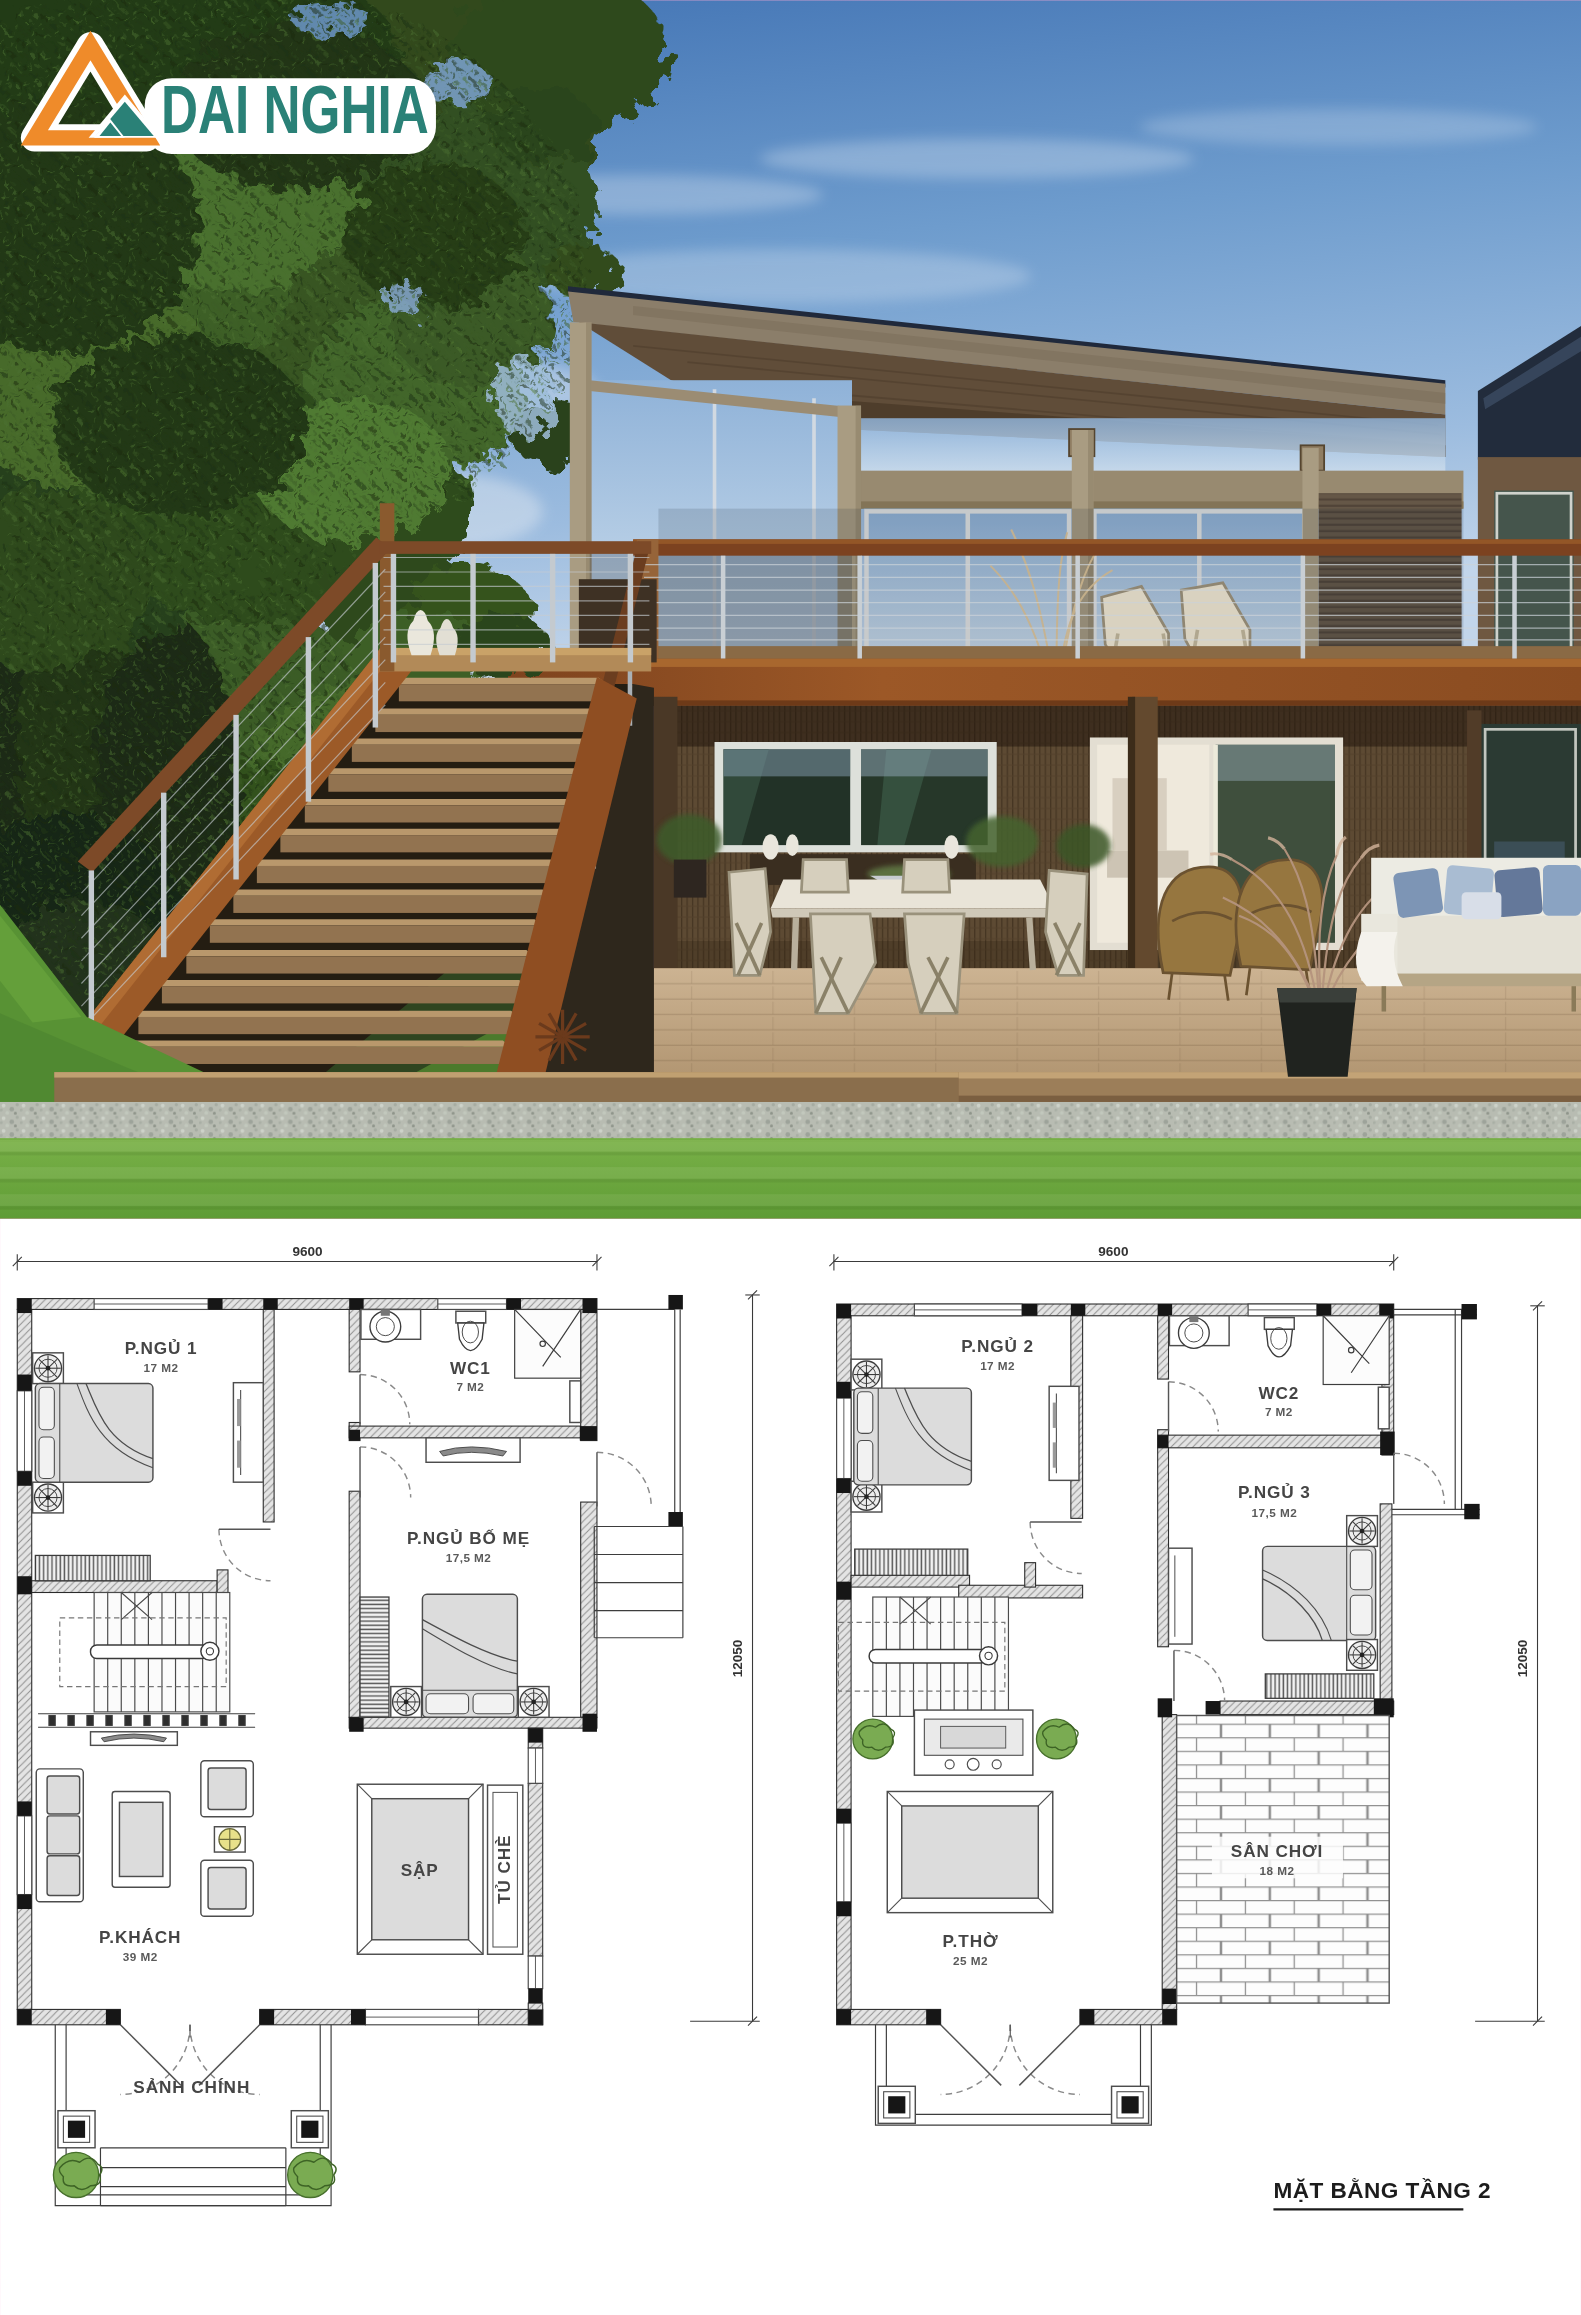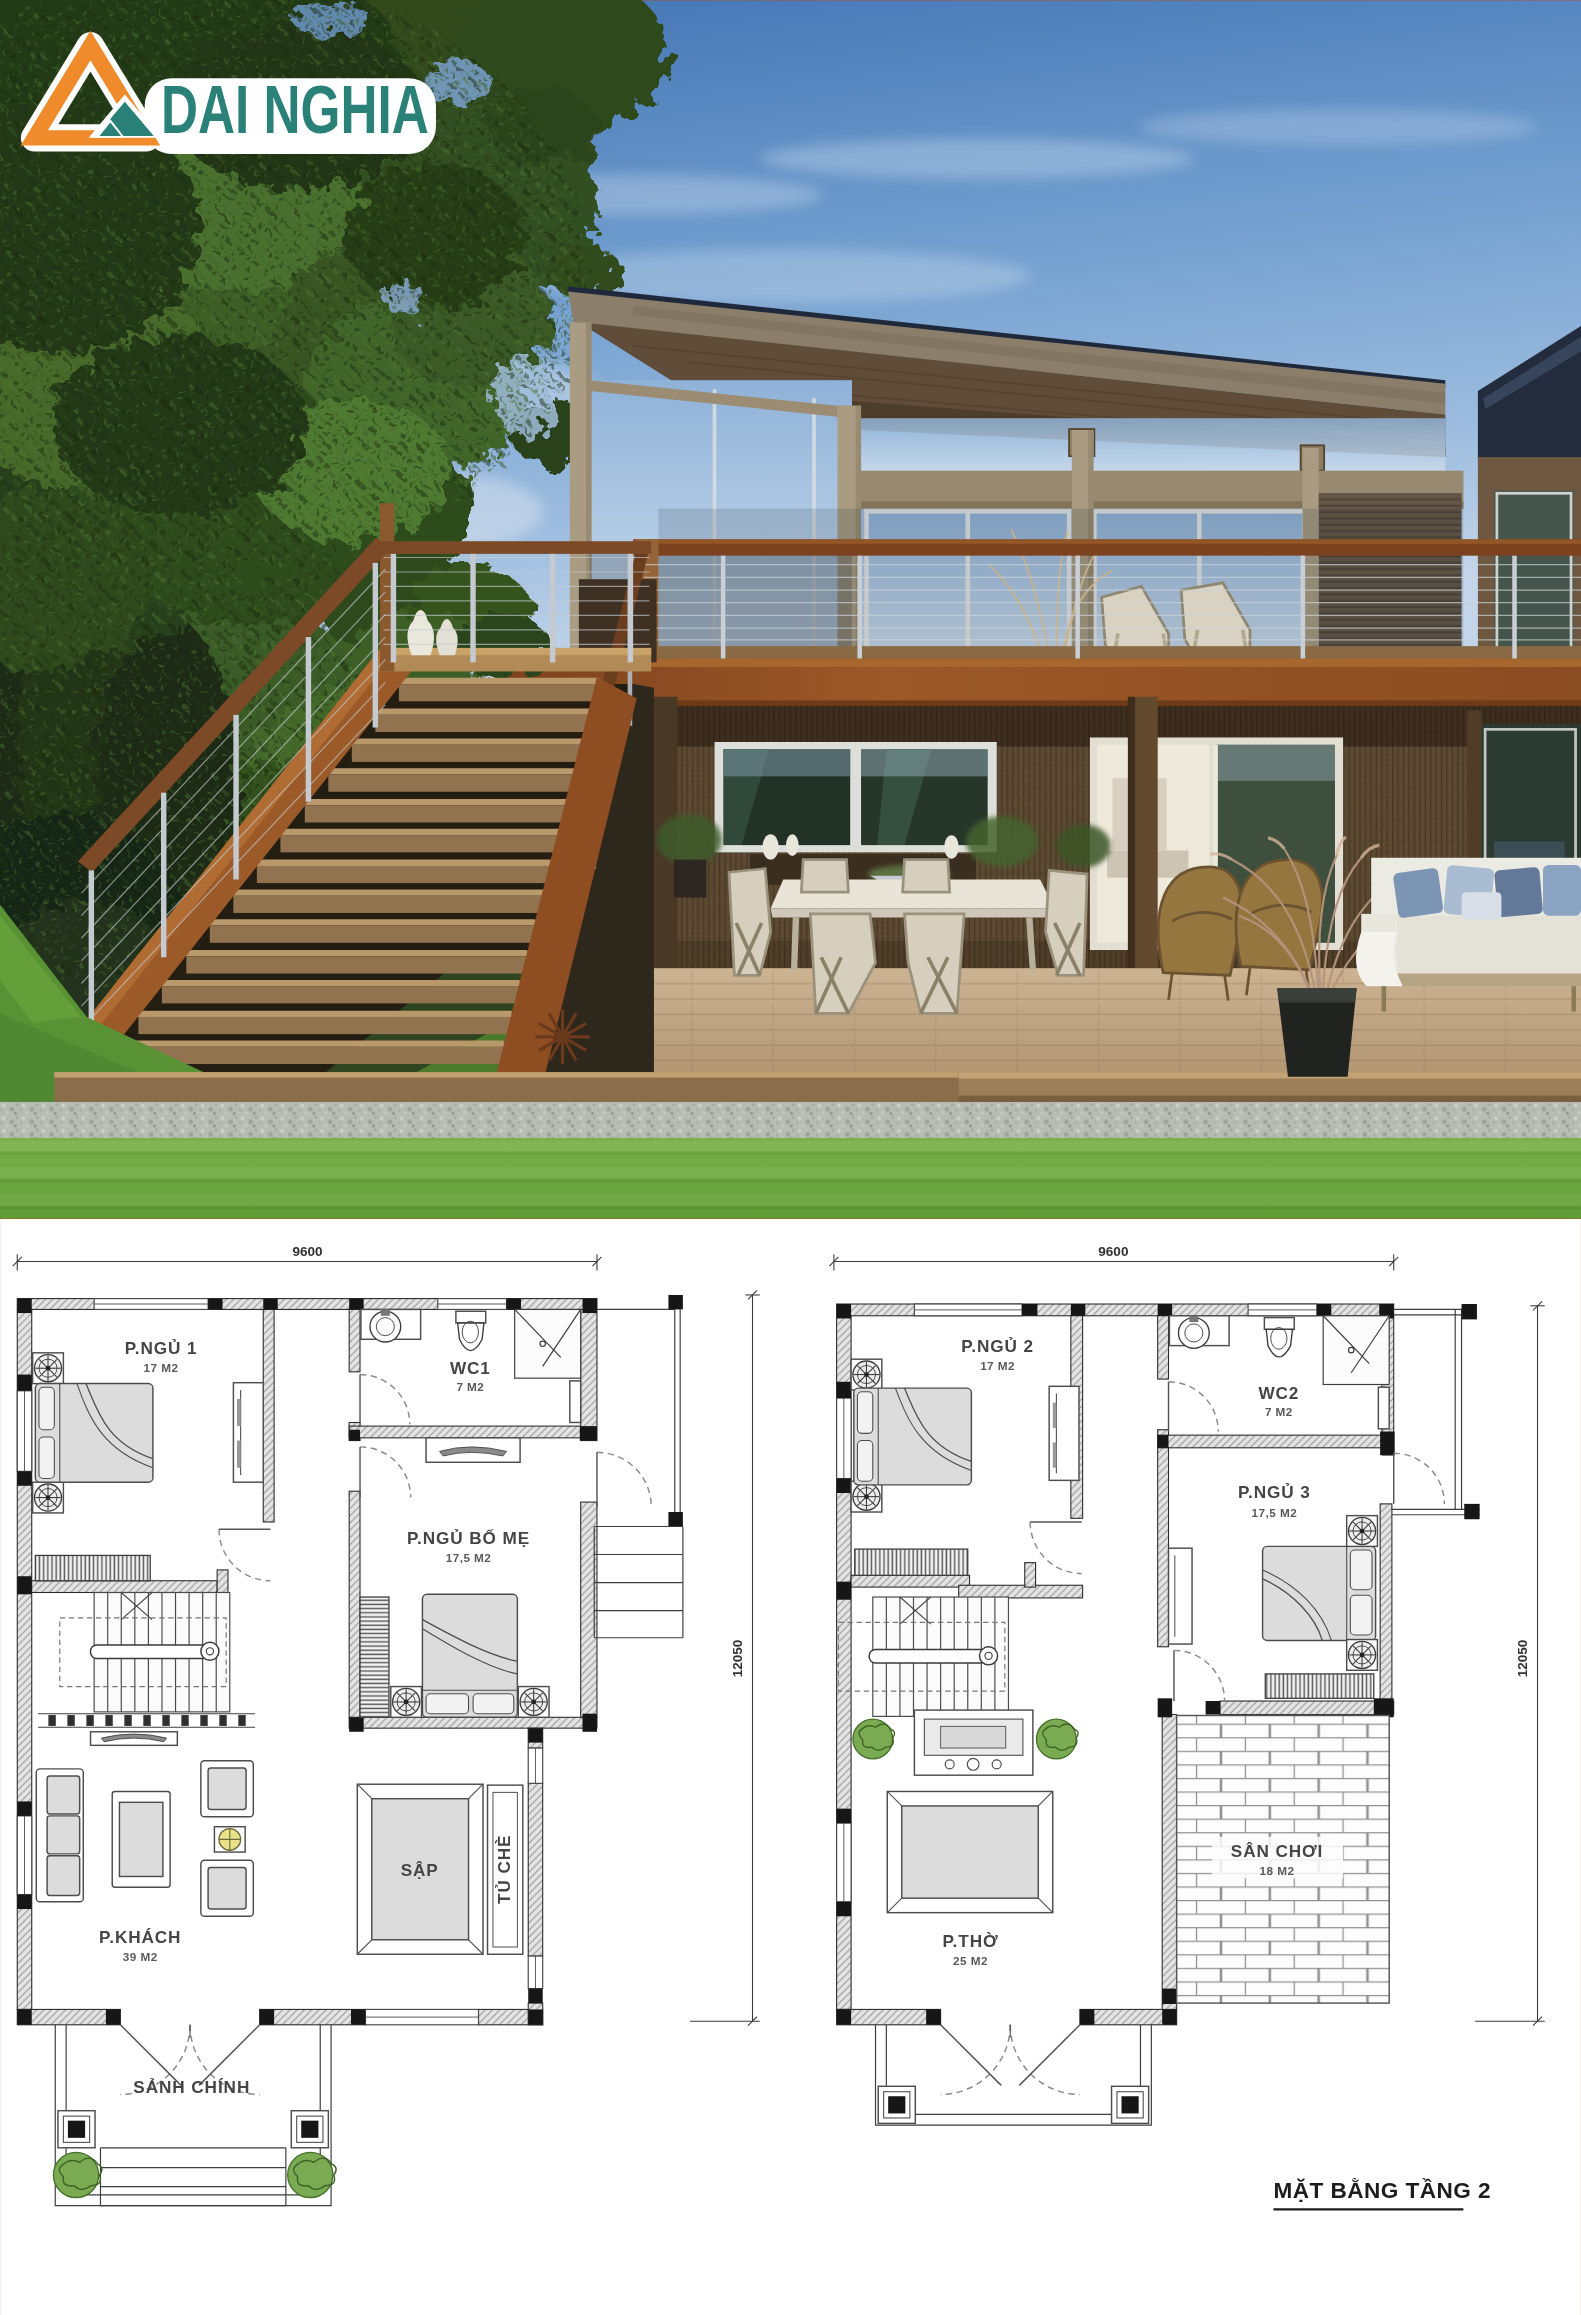--- a/index.html
+++ b/index.html
@@ -1,15 +1,15 @@
 <!DOCTYPE html>
 <html style="font-size:14.5px"><head><meta charset="utf-8">
 <style>
 html,body{margin:0;padding:0;background:#fff}
-#page{position:relative;width:1581px;height:2316px;background:#c2410c;overflow:hidden;font-family:"Liberation Sans",sans-serif}
+#page{position:relative;width:1581px;height:2316px;background:#f9a8d4;overflow:hidden;font-family:"Liberation Sans",sans-serif}
 #photo{position:absolute;left:0;top:0}
 #plans{position:absolute;left:0;top:1219px}
 </style></head>
 <body>
 <div id="page">
 <svg id="photo" width="1581" height="1219" viewBox="0 0 1748 1347">
 <defs>
 <linearGradient id="sky" x1="0" y1="0" x2="0.25" y2="1">
  <stop offset="0" stop-color="#3e70b2"></stop>
           <stop offset="0.45" stop-color="#6e9ccd"></stop>

